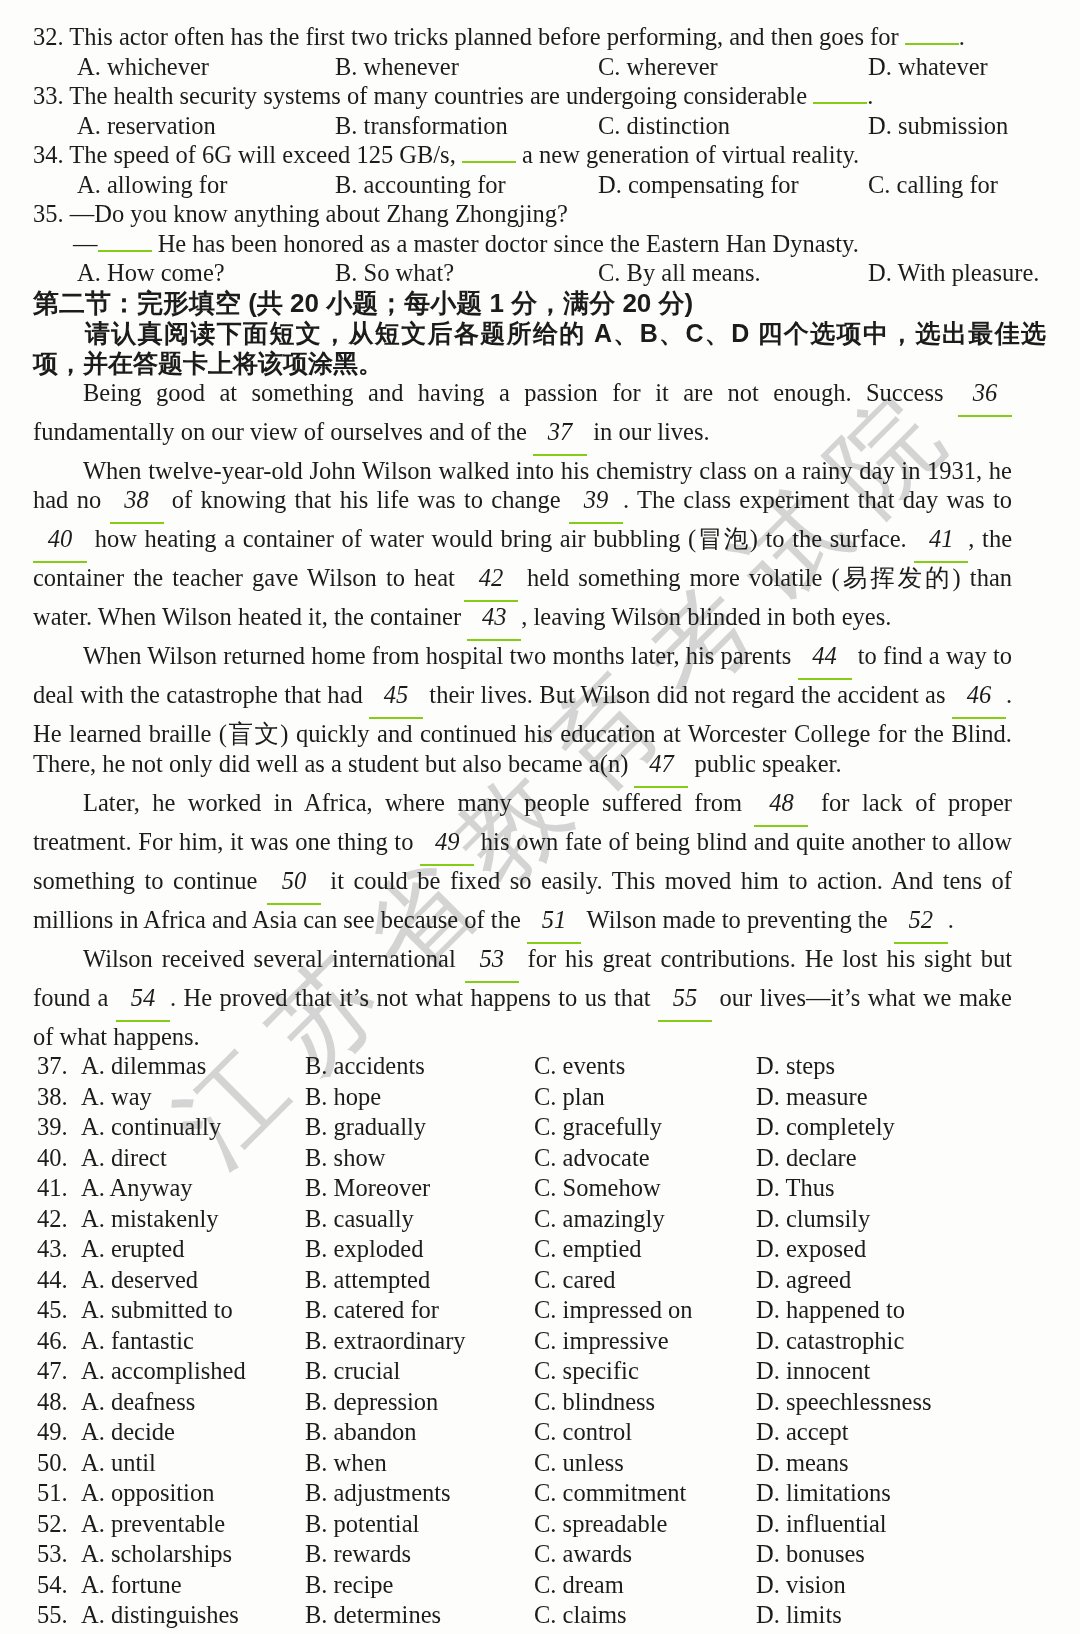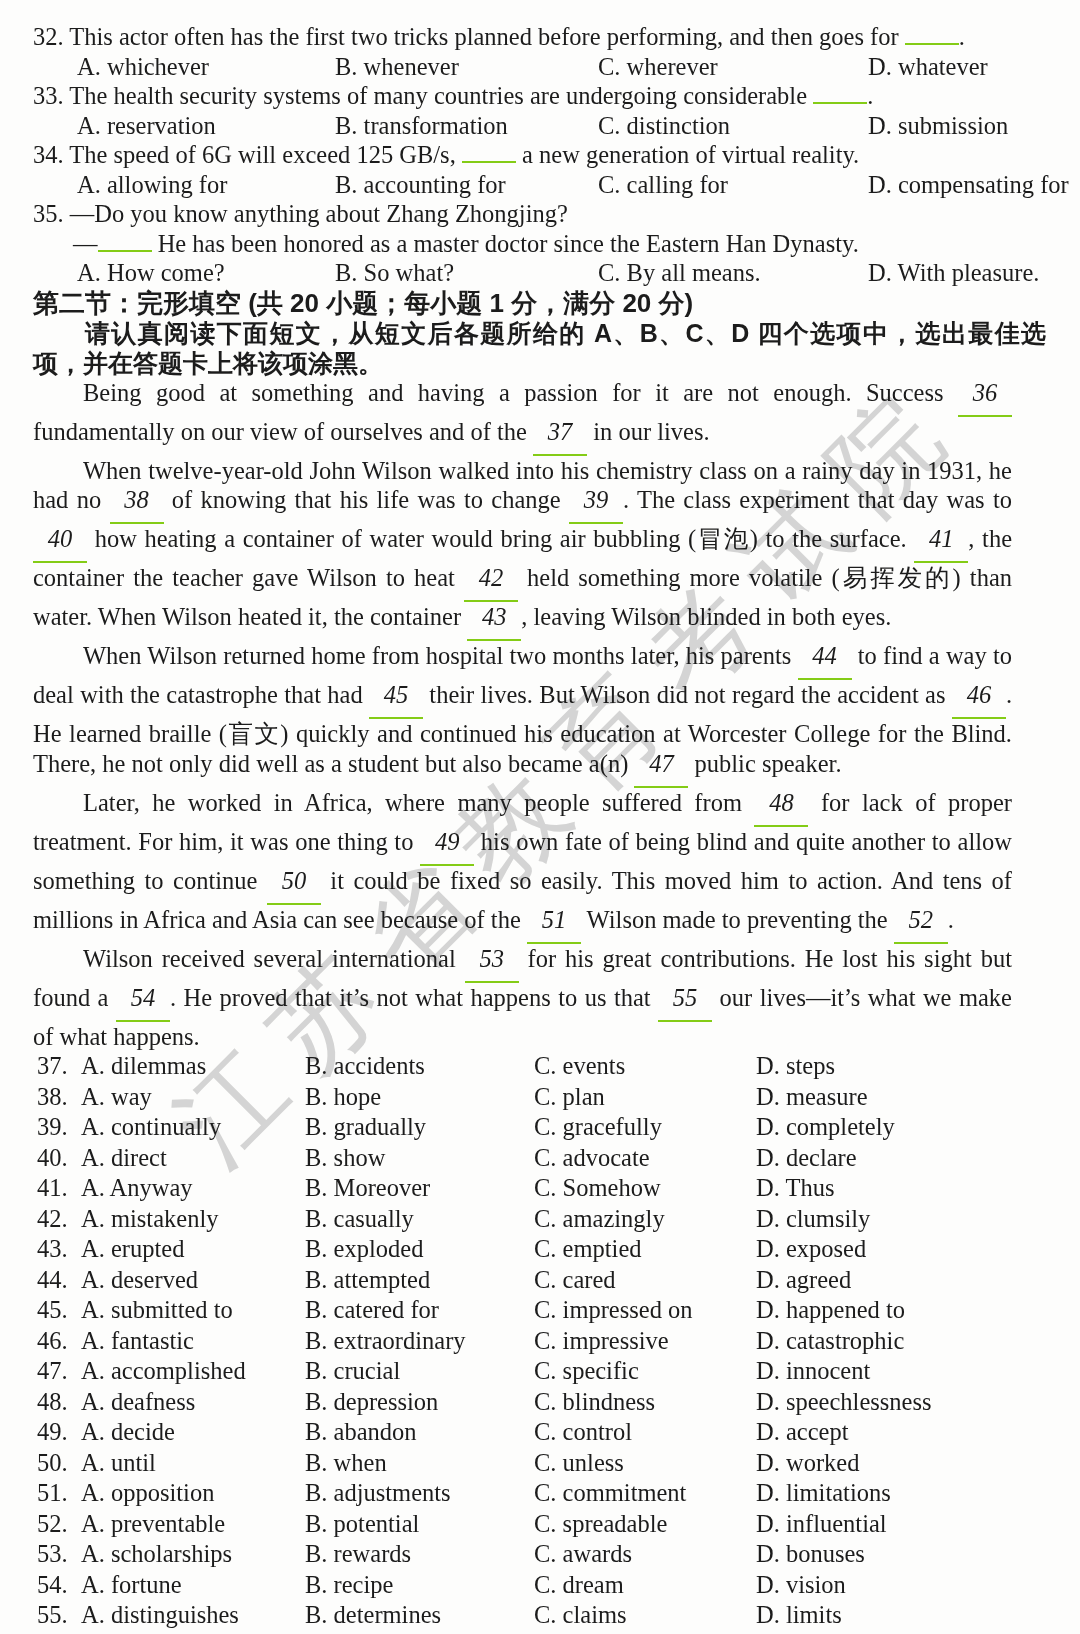--- a/index.html
+++ b/index.html
@@ -137,22 +137,22 @@
         <div class="opt-row">
           <div class="opt-cell">A. reservation</div>
           <div class="opt-cell">B. transformation</div>
           <div class="opt-cell">C. distinction</div>
           <div class="opt-cell">D. submission</div>
         </div>
         <div class="stem-line"><span>34. The speed of 6G will exceed 125 GB/s, </span><span class="blank"></span><span> a new generation of virtual reality.</span></div>
         <div class="opt-row">
           <div class="opt-cell">A. allowing for</div>
           <div class="opt-cell">B. accounting for</div>
+          <div class="opt-cell">D. compensating for</div>
           <div class="opt-cell">C. calling for</div>
-          <div class="opt-cell">D. compensating for</div>
         </div>
         <div class="stem-line"><span>35. —Do you know anything about Zhang Zhongjing?</span></div>
         <div class="stem-line cont"><span>—</span><span class="blank"></span><span> He has been honored as a master doctor since the Eastern Han Dynasty.</span></div>
         <div class="opt-row">
           <div class="opt-cell">A. How come?</div>
           <div class="opt-cell">B. So what?</div>
           <div class="opt-cell">C. By all means.</div>
           <div class="opt-cell">D. With pleasure.</div>
         </div>
       </div>
@@ -259,21 +259,21 @@
           <div class="opt-cell">A. decide</div>
           <div class="opt-cell">B. abandon</div>
           <div class="opt-cell">C. control</div>
           <div class="opt-cell">D. accept</div>
         </div>
         <div class="cloze-row">
           <div class="cloze-num">50.</div>
           <div class="opt-cell">A. until</div>
           <div class="opt-cell">B. when</div>
           <div class="opt-cell">C. unless</div>
-          <div class="opt-cell">D. worked</div>
+          <div class="opt-cell">D. means</div>
         </div>
         <div class="cloze-row">
           <div class="cloze-num">51.</div>
           <div class="opt-cell">A. opposition</div>
           <div class="opt-cell">B. adjustments</div>
           <div class="opt-cell">C. commitment</div>
           <div class="opt-cell">D. limitations</div>
         </div>
         <div class="cloze-row">
           <div class="cloze-num">52.</div>

